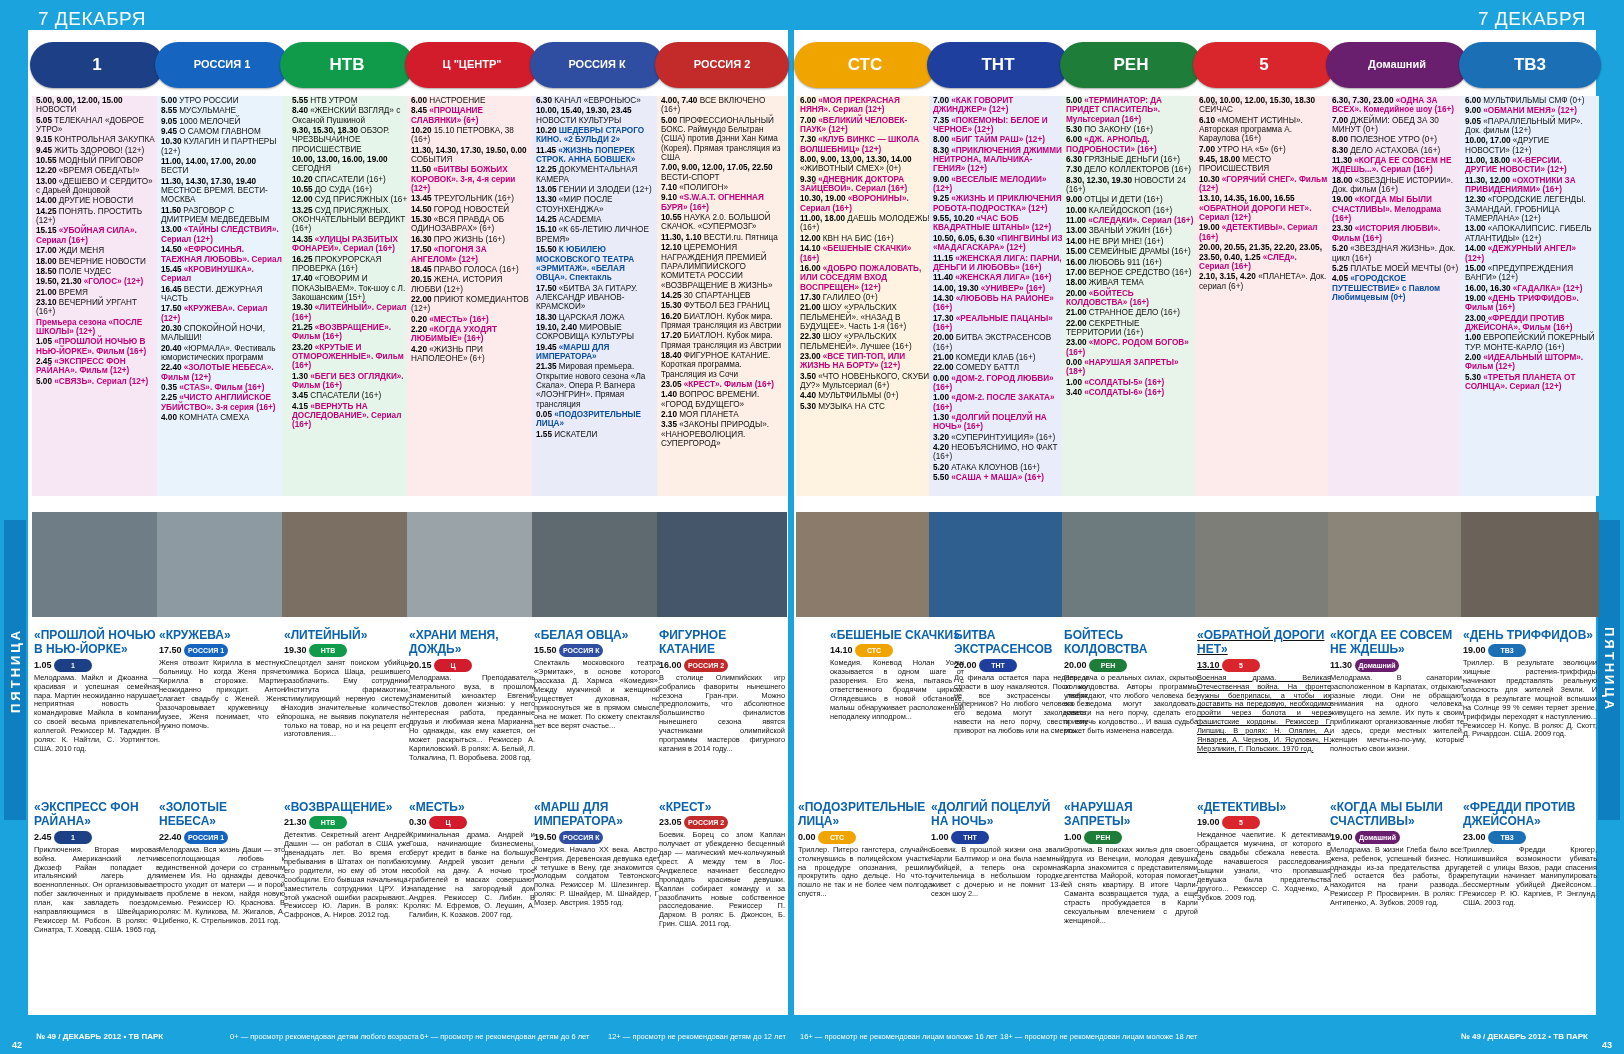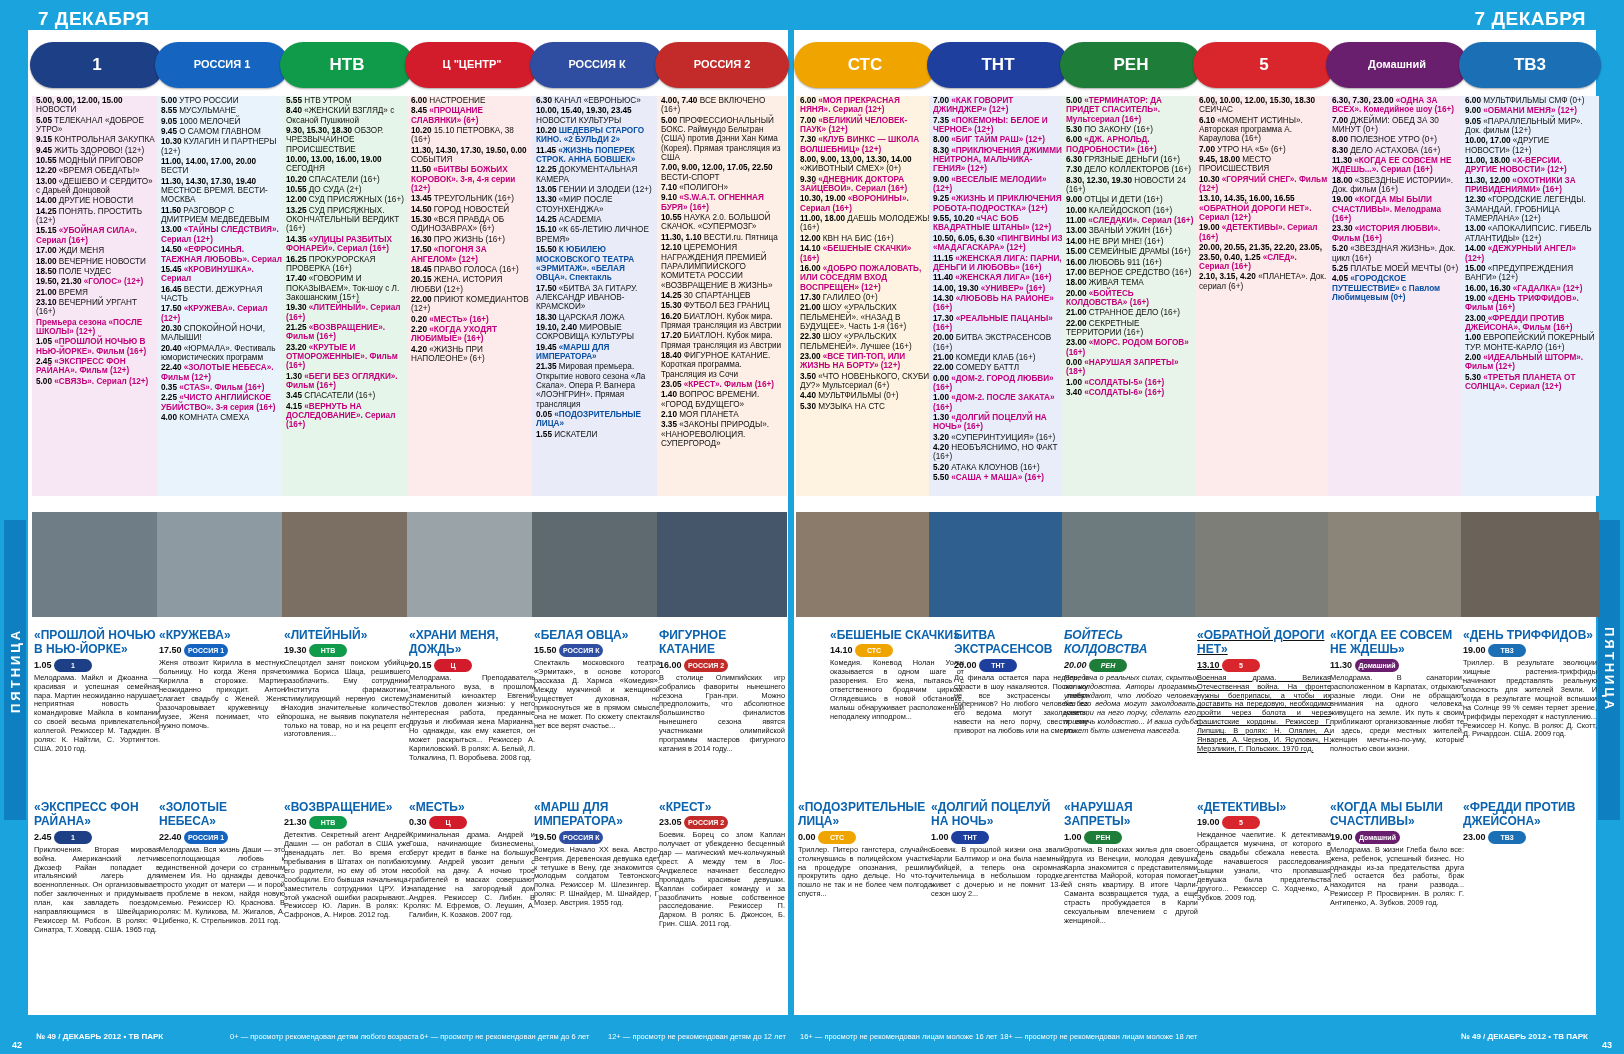--- a/index.html
+++ b/index.html
@@ -7,21 +7,21 @@
     width:1624px;height:1054px;
     background:#1aa3dd;
     font-family:"Liberation Sans", sans-serif;
     overflow:hidden;
     position:relative;
   }
   .page{position:absolute;inset:0;}
   
   .date-bar{
     position:absolute;top:8px;
-    color:#fff;font-size:19px;font-weight:bold;letter-spacing:.5px;text-align:right;
+    color:#fff;font-size:19px;font-weight:normal;letter-spacing:.5px;text-align:right;
   }
   .date-left{left:38px;}
   .date-right{right:38px;}
   
   .side-tab{
     position:absolute;width:22px;background:#0e7fc0;color:#fff;
     font-size:13px;font-weight:bold;letter-spacing:3px;
     writing-mode:vertical-rl;text-align:center;
     display:flex;align-items:center;justify-content:center;
   }
@@ -125,27 +125,27 @@
         <div class="e"><span class="t">20.30 </span><span class="n">СПОКОЙНОЙ НОЧИ, МАЛЫШИ!</span></div>
         <div class="e"><span class="t">20.40 </span><span class="n">«ЮРМАЛА». Фестиваль юмористических программ</span></div>
         <div class="e"><span class="t">22.40 </span><span class="m">«ЗОЛОТЫЕ НЕБЕСА». Фильм (12+)</span></div>
         <div class="e"><span class="t">0.35 </span><span class="m">«СТАS». Фильм (16+)</span></div>
         <div class="e"><span class="t">2.25 </span><span class="m">«ЧИСТО АНГЛИЙСКОЕ УБИЙСТВО». 3-я серия (16+)</span></div>
         <div class="e"><span class="t">4.00 </span><span class="n">КОМНАТА СМЕХА</span></div>
       </div>
       <div class="photo" style="left: 157px; top: 512px; width: 130px; background: rgb(141, 154, 162);"></div>
       <div style="position: absolute; left: 282px; top: 96px; width: 130px; height: 400px; background: rgb(230, 245, 234);"></div>
       <div class="logo" style="position: absolute; left: 280px; top: 42px; width: 134px; height: 46px; background: rgb(15, 155, 74); color: rgb(255, 255, 255); font-size: 17px;">НТВ</div>
-      <div class="col" style="left: 286px; width: 122px; height: 395px;">
+      <div class="col" style="left: 292px; width: 122px; height: 395px;">
         <div class="e"><span class="t">5.55 </span><span class="n">НТВ УТРОМ</span></div>
         <div class="e"><span class="t">8.40 </span><span class="n">«ЖЕНСКИЙ ВЗГЛЯД» с Оксаной Пушкиной</span></div>
         <div class="e"><span class="t">9.30, 15.30, 18.30 </span><span class="n">ОБЗОР. ЧРЕЗВЫЧАЙНОЕ ПРОИСШЕСТВИЕ</span></div>
         <div class="e"><span class="t">10.00, 13.00, 16.00, 19.00 </span><span class="n">СЕГОДНЯ</span></div>
         <div class="e"><span class="t">10.20 </span><span class="n">СПАСАТЕЛИ (16+)</span></div>
-        <div class="e"><span class="t">10.55 </span><span class="n">ДО СУДА (2+)</span></div>
+        <div class="e"><span class="t">10.55 </span><span class="n">ДО СУДА (16+)</span></div>
         <div class="e"><span class="t">12.00 </span><span class="n">СУД ПРИСЯЖНЫХ (16+)</span></div>
         <div class="e"><span class="t">13.25 </span><span class="n">СУД ПРИСЯЖНЫХ. ОКОНЧАТЕЛЬНЫЙ ВЕРДИКТ (16+)</span></div>
         <div class="e"><span class="t">14.35 </span><span class="m">«УЛИЦЫ РАЗБИТЫХ ФОНАРЕЙ». Сериал (16+)</span></div>
         <div class="e"><span class="t">16.25 </span><span class="n">ПРОКУРОРСКАЯ ПРОВЕРКА (16+)</span></div>
         <div class="e"><span class="t">17.40 </span><span class="n">«ГОВОРИМ И ПОКАЗЫВАЕМ». Ток-шоу с Л. Закошанским (15+)</span></div>
         <div class="e"><span class="t">19.30 </span><span class="m">«ЛИТЕЙНЫЙ». Сериал (16+)</span></div>
         <div class="e"><span class="t">21.25 </span><span class="m">«ВОЗВРАЩЕНИЕ». Фильм (16+)</span></div>
         <div class="e"><span class="t">23.20 </span><span class="m">«КРУТЫЕ И ОТМОРОЖЕННЫЕ». Фильм (16+)</span></div>
         <div class="e"><span class="t">1.30 </span><span class="m">«БЕГИ БЕЗ ОГЛЯДКИ». Фильм (16+)</span></div>
         <div class="e"><span class="t">3.45 </span><span class="n">СПАСАТЕЛИ (16+)</span></div>
@@ -418,21 +418,21 @@
       <div class="desc" style="left: 954px; top: 628px; width: 134px;">
         <h4>БИТВА ЭКСТРАСЕНСОВ</h4>
         <div class="time"><span>20.00 </span><span class="badge" style="background: rgb(31, 63, 158);">ТНТ</span></div>
         <p>До финала остается пара недель, и страсти в шоу накаляются. Поскольку не все экстрасенсы любят соперников? Но любого человека без его ведома могут заколдовать, навести на него порчу, свести ему приворот на любовь или на смерть...</p>
       </div>
       <div class="desc" style="left: 931px; top: 800px; width: 134px;">
         <h4>«ДОЛГИЙ ПОЦЕЛУЙ НА НОЧЬ»</h4>
         <div class="time"><span>1.00 </span><span class="badge" style="background: rgb(31, 63, 158);">ТНТ</span></div>
         <p>Боевик. В прошлой жизни она звали Чарли Балтимор и она была наемный убийцей, а теперь она скромная учительница в небольшом городке, живет с дочерью и не помнит 13-й сезон шоу 2...</p>
       </div>
-      <div class="desc" style="left: 1064px; top: 628px; width: 134px; font-style: italic;">
+      <div class="desc" style="left: 1064px; top: 628px; width: 134px;">
         <h4>БОЙТЕСЬ КОЛДОВСТВА</h4>
         <div class="time"><span>20.00 </span><span class="badge" style="background: rgb(31, 125, 58);">РЕН</span></div>
         <p>Передача о реальных силах, скрытых от колдовства. Авторы программы утверждают, что любого человека без его ведома могут заколдовать, навести на него порчу, сделать его, привлечь колдовство... И ваша судьба может быть изменена навсегда.</p>
       </div>
       <div class="desc" style="left: 1064px; top: 800px; width: 134px;">
         <h4>«НАРУШАЯ ЗАПРЕТЫ»</h4>
         <div class="time"><span>1.00 </span><span class="badge" style="background: rgb(31, 125, 58);">РЕН</span></div>
         <p>Эротика. В поисках жилья для своего друга из Венеции, молодая девушка Карла знакомится с представителями агентства Майорой, которая помогает ей снять квартиру. В итоге Чарли-Саманта возвращается туда, а еще страсть пробуждается в Карли сексуальным влечением с другой женщиной...</p>
       </div>
       <div class="desc" style="left: 1197px; top: 628px; width: 134px; text-decoration: underline;">
@@ -456,20 +456,21 @@
         <p>Мелодрама. В жизни Глеба было все: жена, ребенок, успешный бизнес. Но однажды из-за предательства друга Глеб остается без работы, брак находится на грани развода... Режиссер Р. Просвирнин. В ролях: Г. Антипенко, А. Зубков. 2009 год.</p>
       </div>
       <div class="desc" style="left: 1463px; top: 628px; width: 134px;">
         <h4>«ДЕНЬ ТРИФФИДОВ»</h4>
         <div class="time"><span>19.00 </span><span class="badge" style="background: rgb(27, 111, 181);">ТВ3</span></div>
         <p>Триллер. В результате эволюции хищные растения-триффиды начинают представлять реальную опасность для жителей Земли. И когда в результате мощной вспышки на Солнце 99 % семян теряет зрение, триффиды переходят к наступлению... Режиссер Н. Копус. В ролях: Д. Скотт, Д. Ричардсон. США. 2009 год.</p>
       </div>
       <div class="desc" style="left: 1463px; top: 800px; width: 134px;">
         <h4>«ФРЕДДИ ПРОТИВ ДЖЕЙСОНА»</h4>
         <div class="time"><span>23.00 </span><span class="badge" style="background: rgb(27, 111, 181);">ТВ3</span></div>
+        <p>Триллер. Фредди Крюгер, лишившийся возможности убивать детей с улицы Вязов, ради спасения репутации начинает манипулировать бессмертным убийцей Джейсоном... Режиссер Р. Ю. Каргиев, Р. Энглунд. США. 2003 год.</p>
       </div>
     </div>
 
   <div class="footer">
     <span class="fl">№ 49 / ДЕКАБРЬ 2012 • ТВ ПАРК</span>
     <span class="fr">№ 49 / ДЕКАБРЬ 2012 • ТВ ПАРК</span>
     <span class="footnote" style="left:230px">0+ — просмотр рекомендован детям любого возраста</span>
     <span class="footnote" style="left:420px">6+ — просмотр не рекомендован детям до 6 лет</span>
     <span class="footnote" style="left:608px">12+ — просмотр не рекомендован детям до 12 лет</span>
     <span class="footnote" style="left:800px">16+ — просмотр не рекомендован лицам моложе 16 лет</span>

